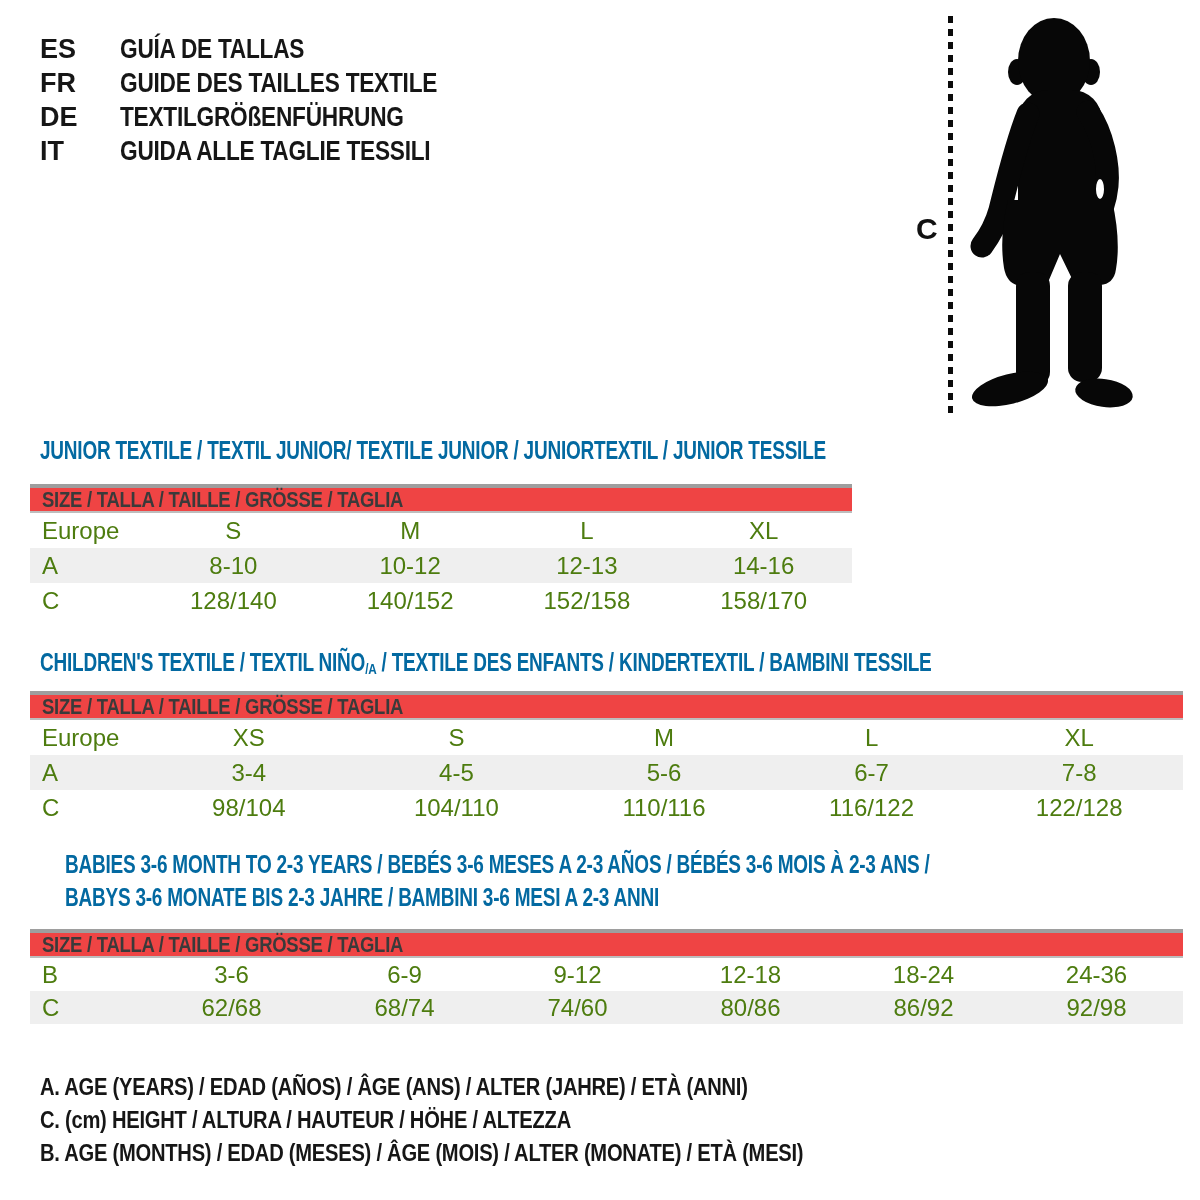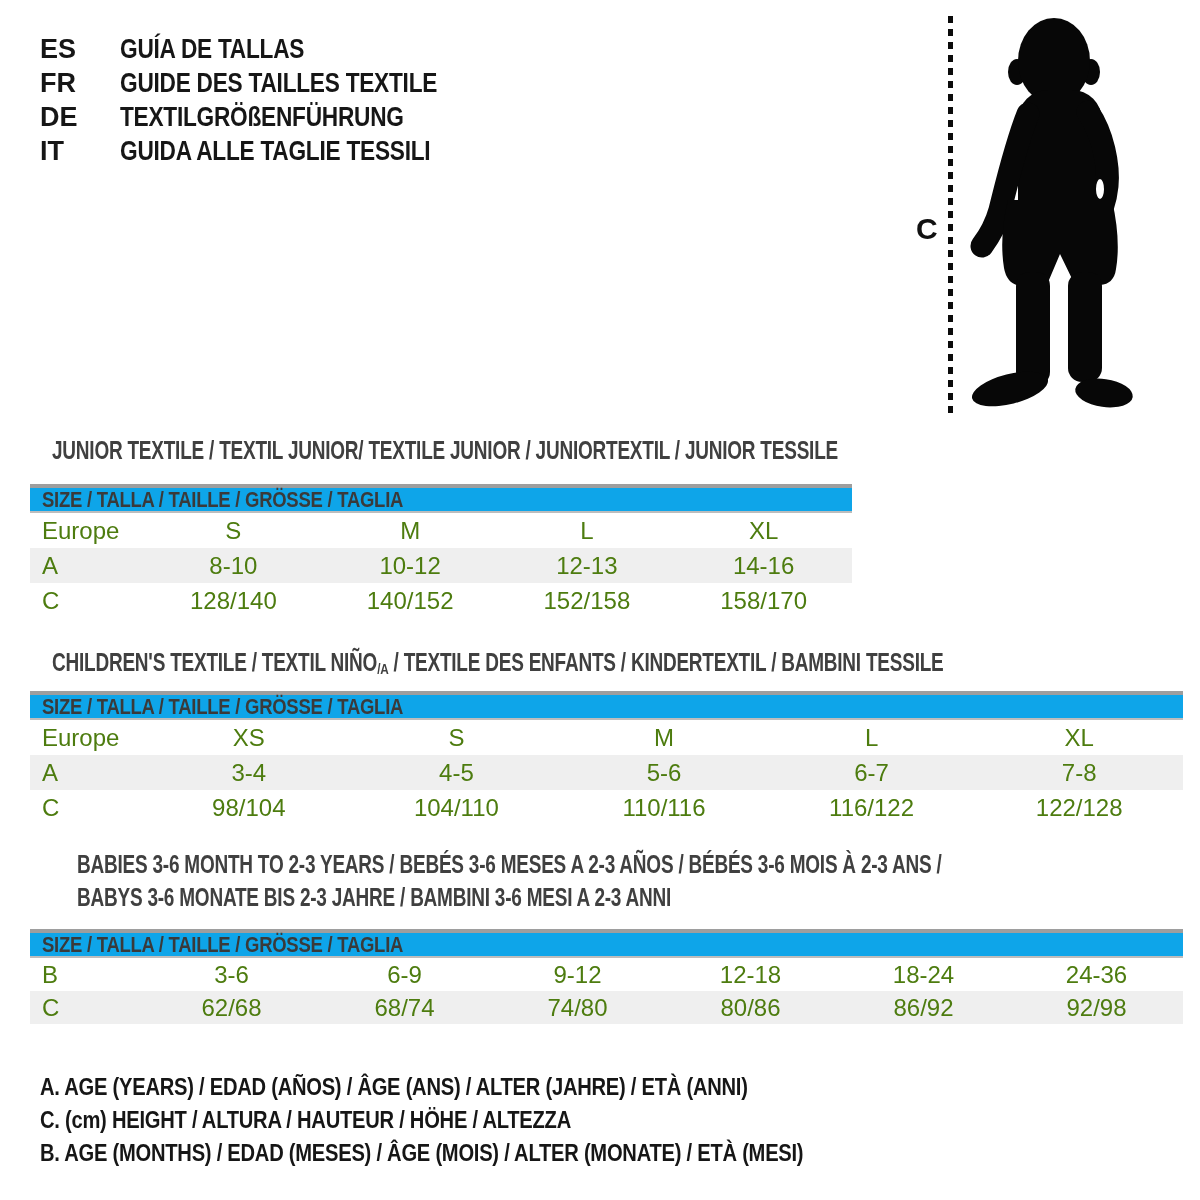--- a/index.html
+++ b/index.html
@@ -14,26 +14,26 @@
   .lang-block{position:absolute;left:40px;top:32px;}
   .lang-row{display:flex;height:34px;align-items:center;font-weight:bold;font-size:27px;color:#161616;}
   .lang-code{width:80px;}
   
   .dash-line{position:absolute;left:948px;top:16px;width:5px;height:400px;
     background:repeating-linear-gradient(to bottom,#0b0b0b 0 7px,transparent 7px 13px);}
   .c-label{position:absolute;left:916px;top:212px;font-size:30px;font-weight:bold;color:#111;}
   .toddler{position:absolute;left:966px;top:12px;}
 
   
-  .sec-title{position:absolute;left:52px;font-size:25px;font-weight:bold;color:#404040;}
+  .sec-title{position:absolute;left:40px;font-size:25px;font-weight:bold;color:#0369a1;}
   .sec-title .sub{font-size:0.62em;vertical-align:-0.18em;}
   .two-line{line-height:33px;}
 
   .sg-table{position:absolute;left:30px;}
-  .thead{box-sizing:border-box;height:29px;background:#0ea5e9;border-top:4px solid #9e9e9e;border-bottom:2px solid #bdbdbd;
+  .thead{box-sizing:border-box;height:29px;background:#ef4444;border-top:4px solid #9e9e9e;border-bottom:2px solid #bdbdbd;
     display:flex;align-items:center;padding-left:12px;font-size:22px;font-weight:bold;color:#3a3a3a;}
   .trow{display:flex;align-items:center;height:35px;font-size:24px;color:#4d7c0f;}
   .trow.shaded{background:#efefef;}
   .babies .trow{height:33px;}
   .rlabel{width:115px;box-sizing:border-box;padding-left:12px;text-align:left;}
   .cell{flex:1;text-align:center;}
 
   
   .legend{position:absolute;left:40px;top:1070px;}
   .legend-line{height:33px;display:flex;align-items:center;font-size:24px;font-weight:bold;color:#161616;}
@@ -167,21 +167,21 @@
       <span class="cell">6-9</span>
       <span class="cell">9-12</span>
       <span class="cell">12-18</span>
       <span class="cell">18-24</span>
       <span class="cell">24-36</span>
     </div>
     <div class="trow shaded">
       <span class="rlabel">C</span>
       <span class="cell">62/68</span>
       <span class="cell">68/74</span>
-      <span class="cell">74/80</span>
+      <span class="cell">74/60</span>
       <span class="cell">80/86</span>
       <span class="cell">86/92</span>
       <span class="cell">92/98</span>
     </div>
   </div>
 
   <div class="legend">
     <div class="legend-line">
       <span class="cond">A. AGE (YEARS) / EDAD (AÑOS) / ÂGE (ANS) / ALTER (JAHRE) / ETÀ (ANNI)</span>
     </div>

